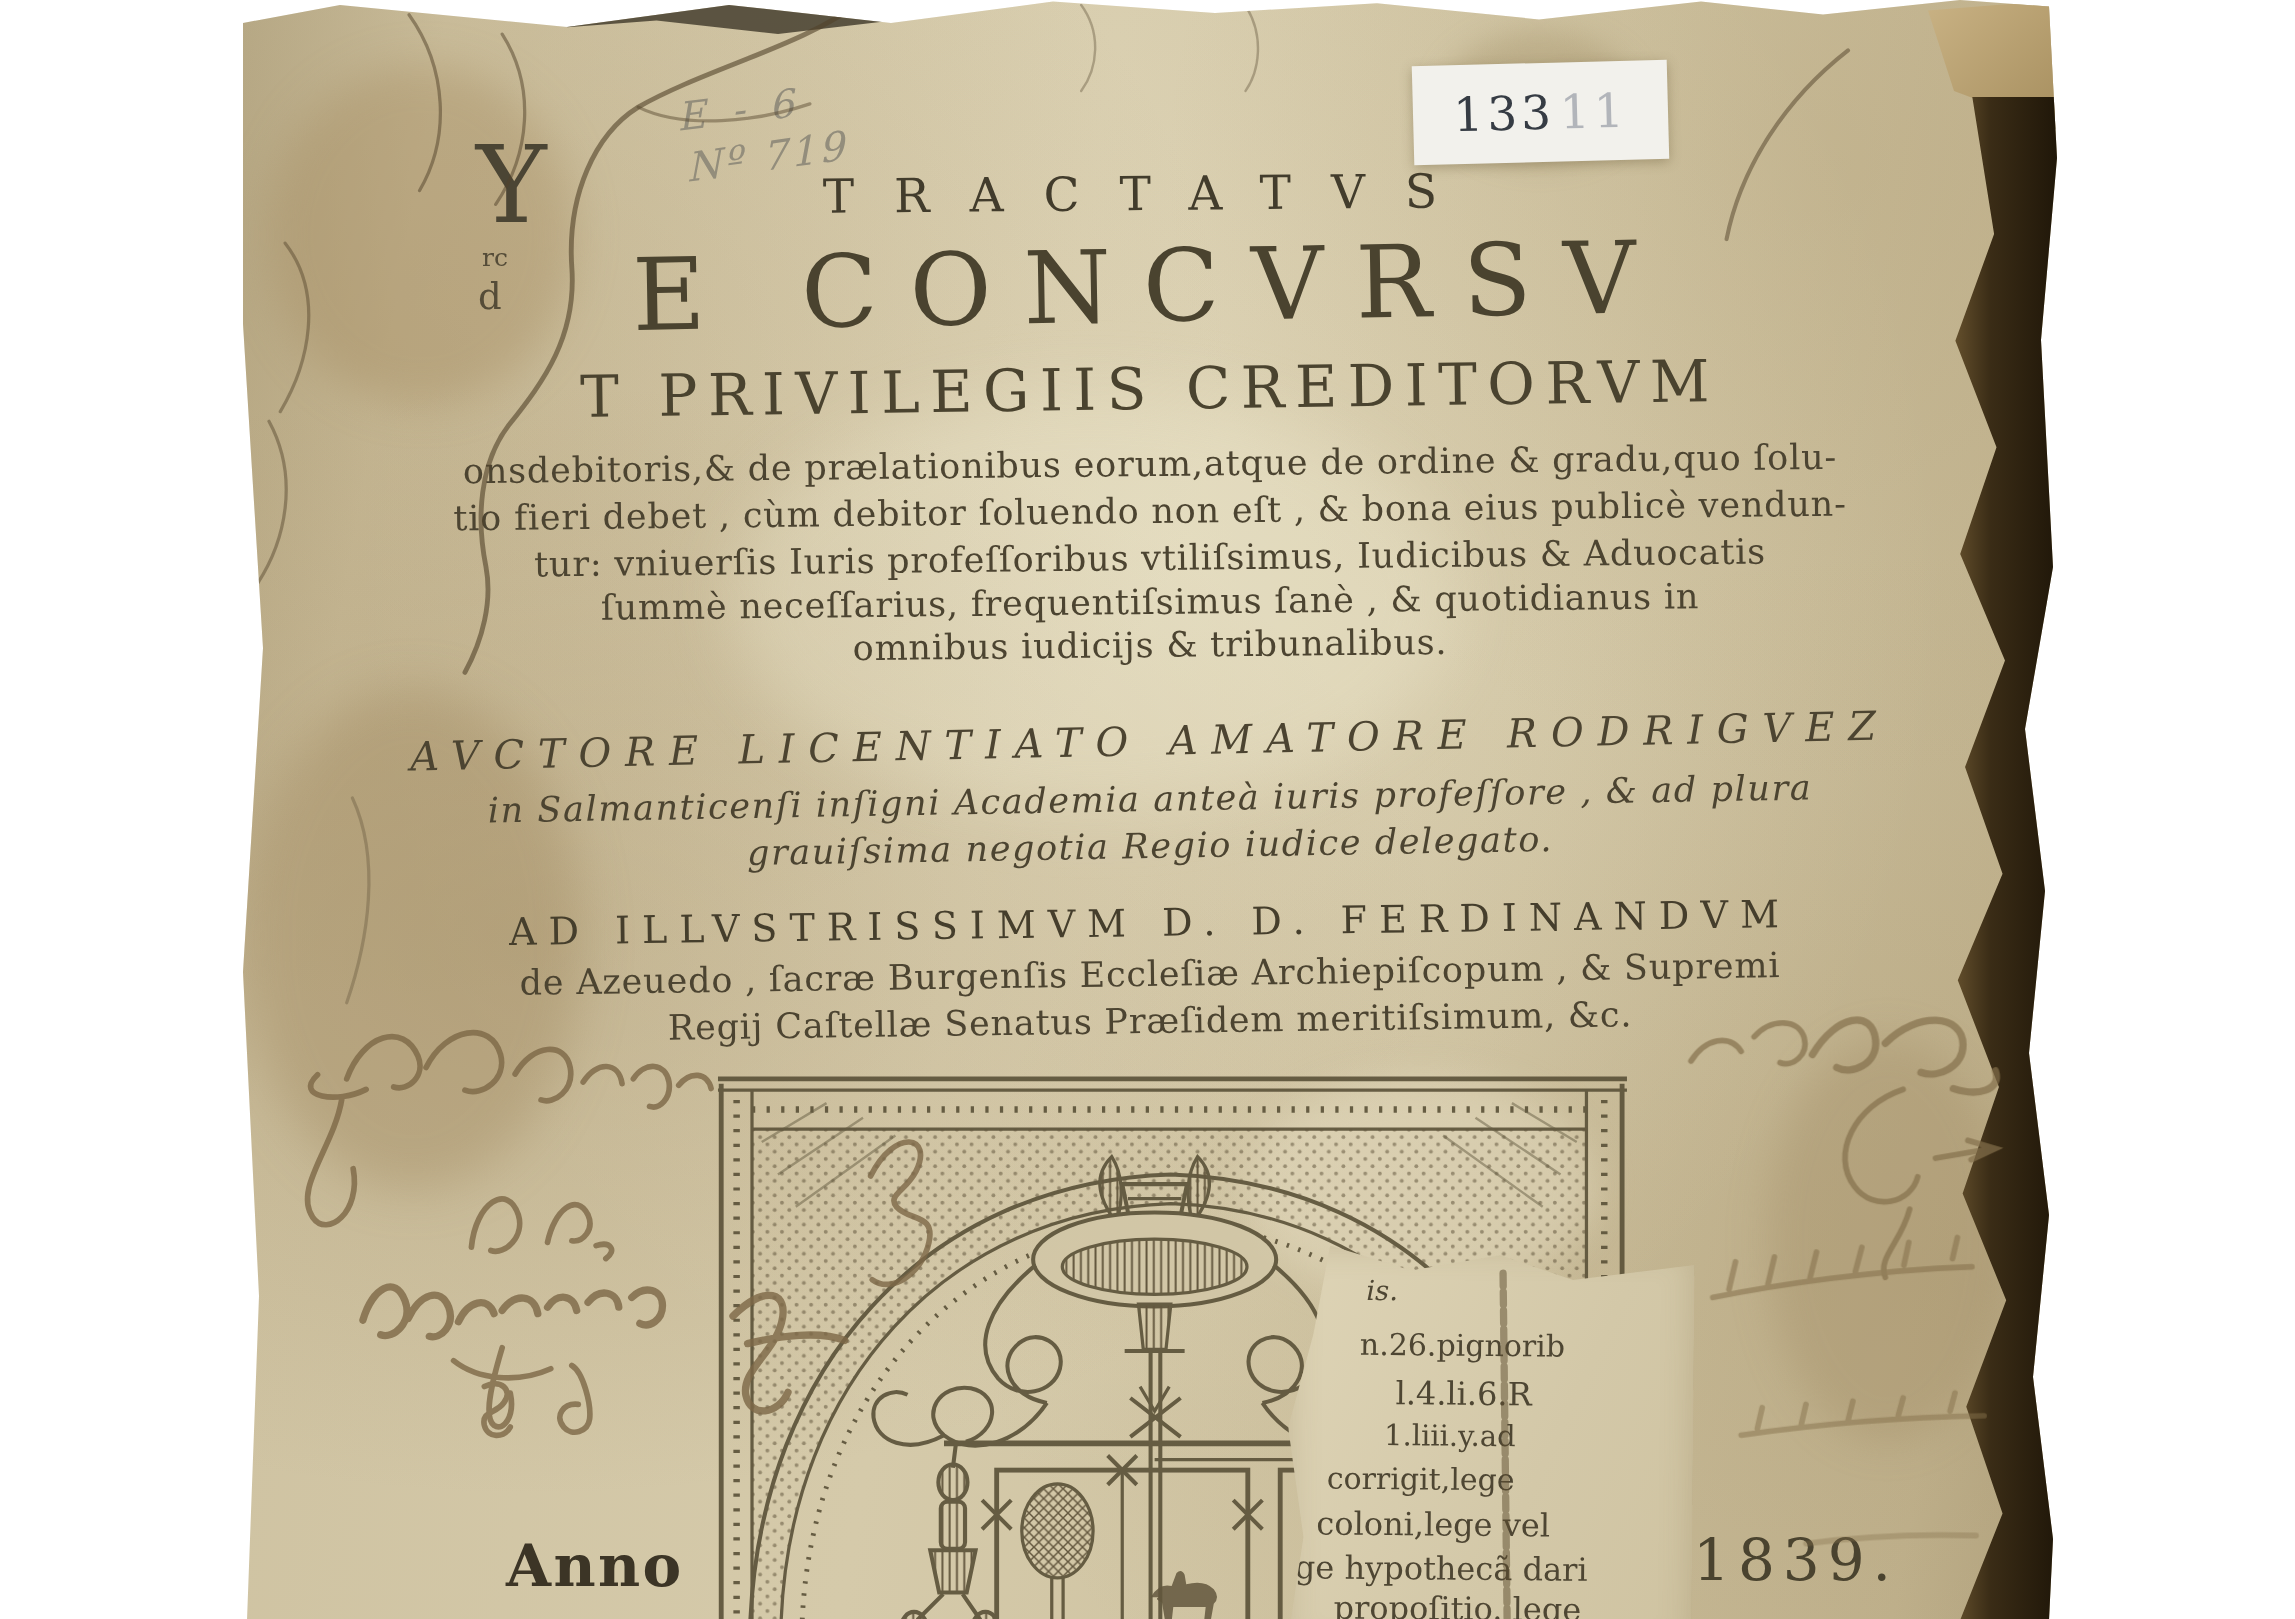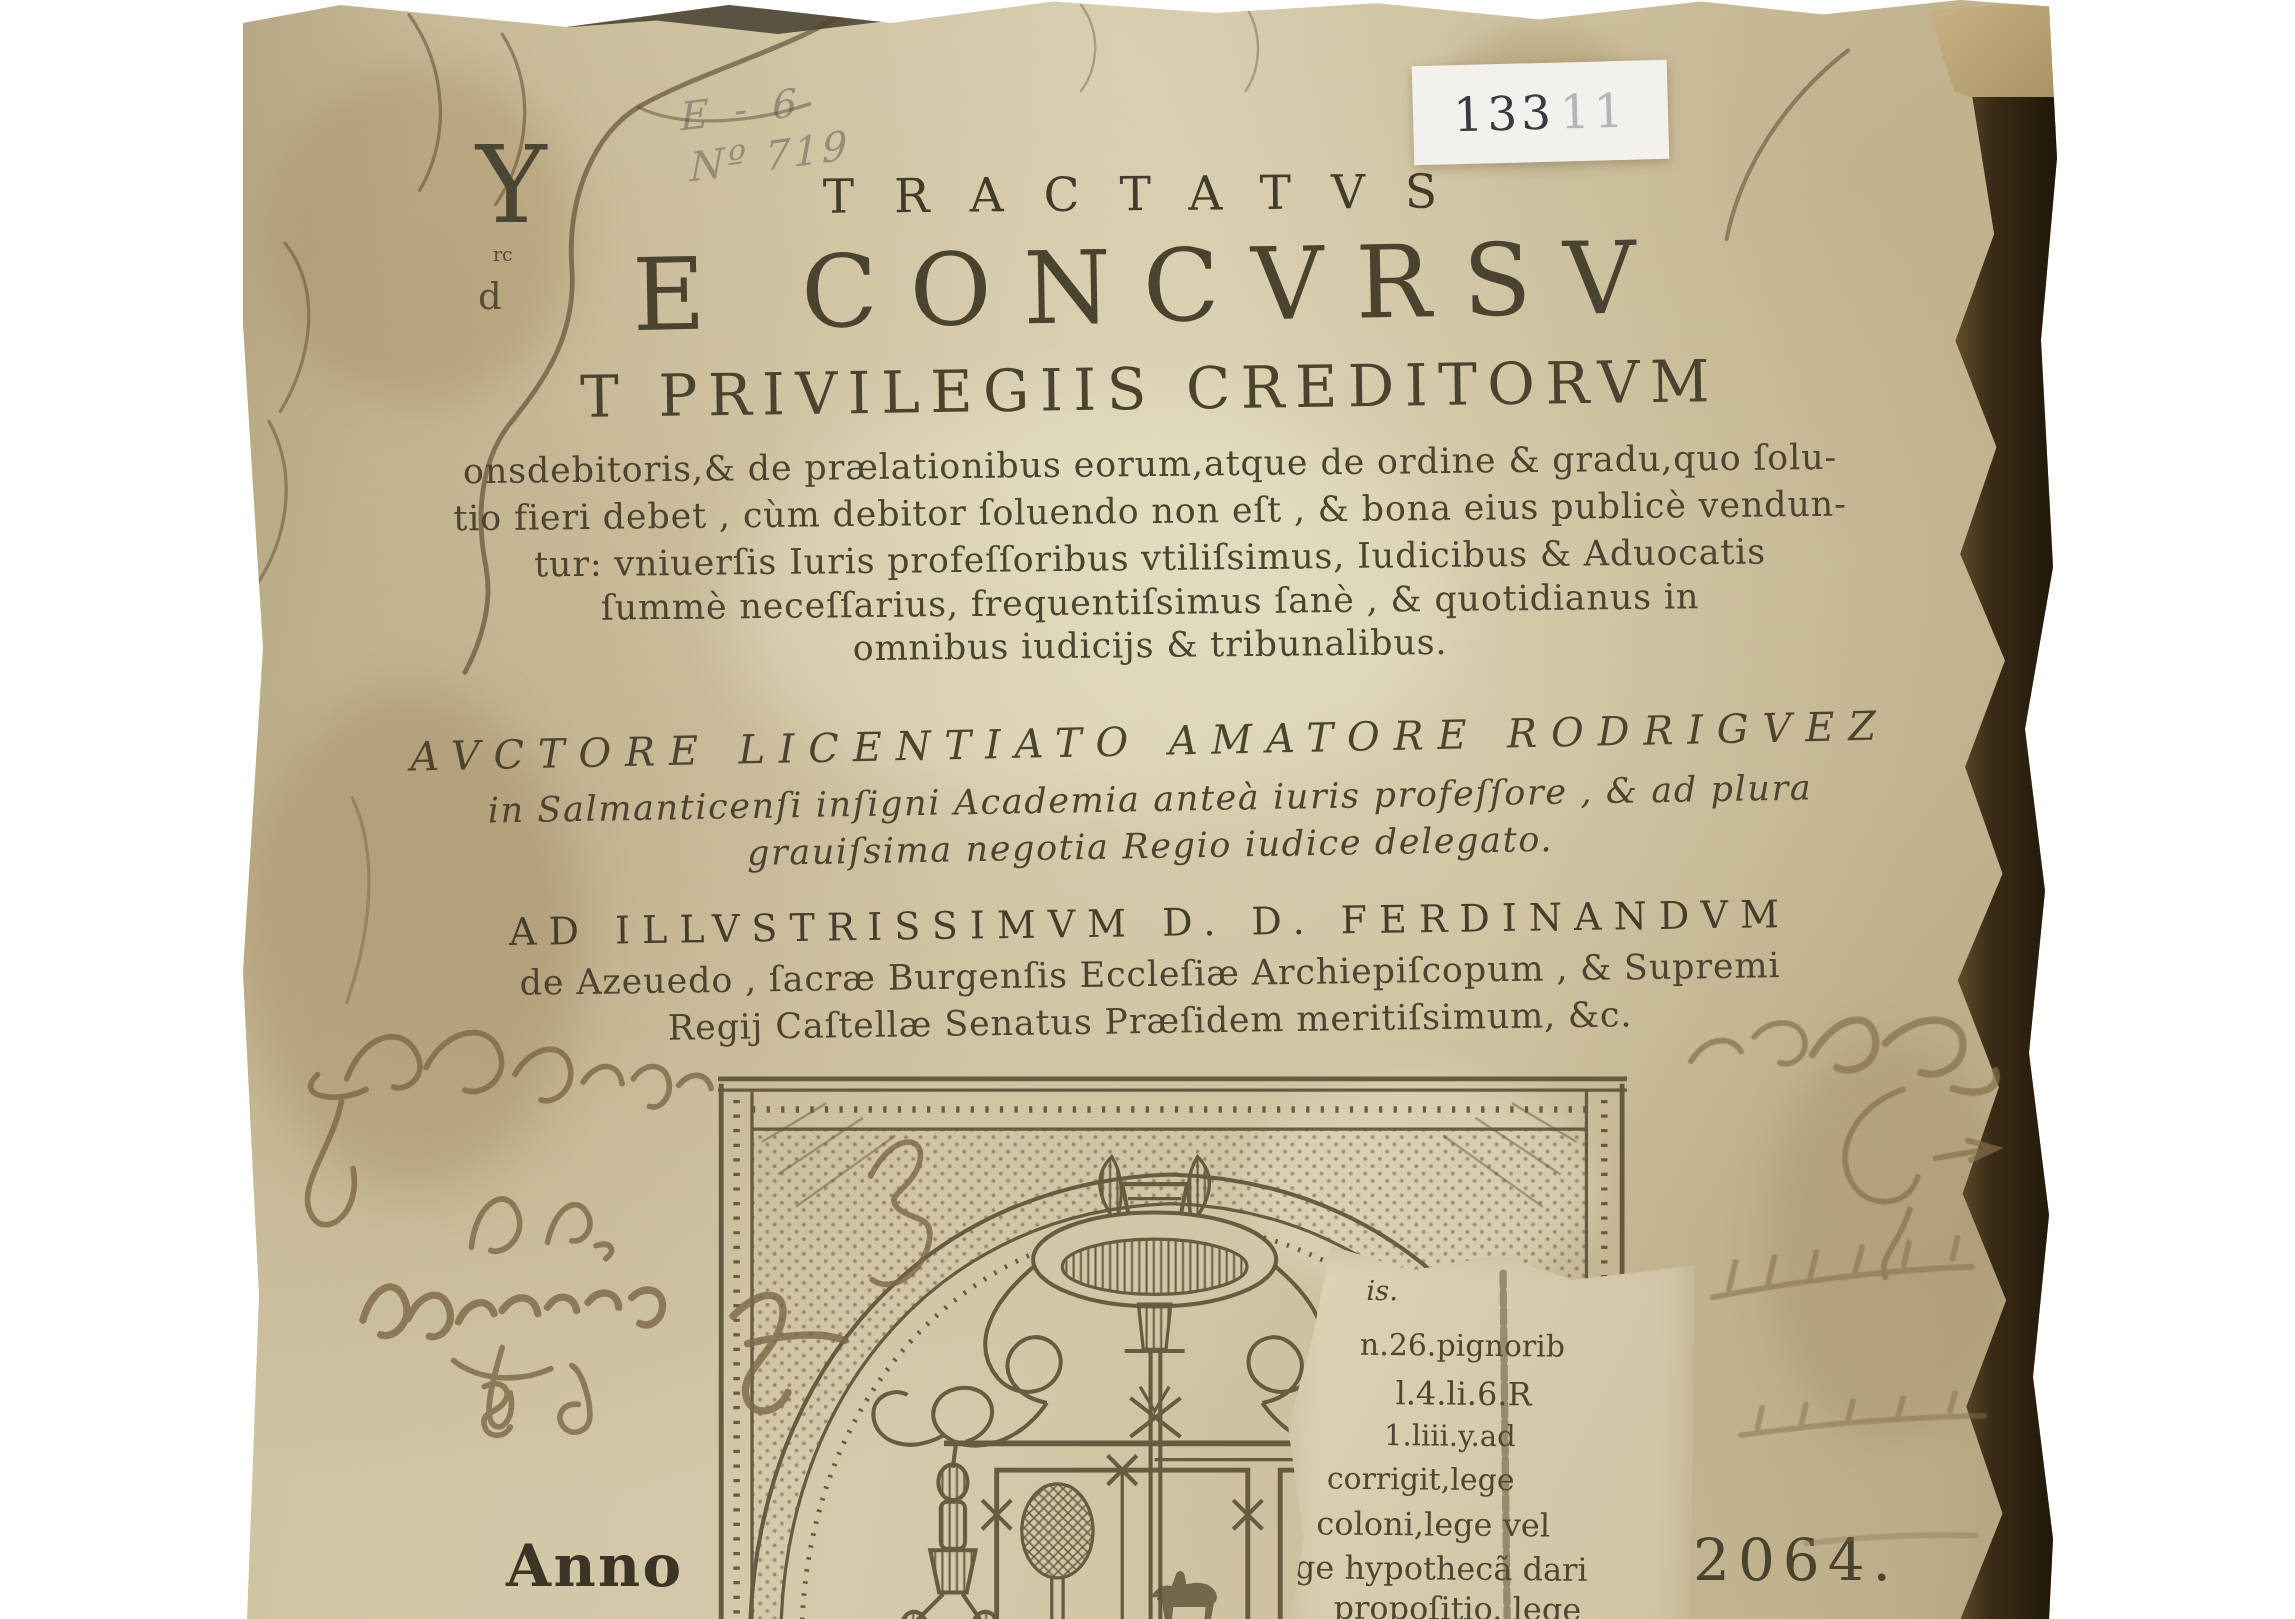--- a/index.html
+++ b/index.html
@@ -40,21 +40,21 @@
   .a0{top:718px;font-size:40px;letter-spacing:13.8px;transform:rotate(-1.2deg);color:#4c4431;}
   .a1{top:779px;font-size:35px;letter-spacing:1.6px;transform:rotate(-1deg);color:#4c4431;}
   .a2{top:826px;font-size:35px;letter-spacing:1.6px;transform:rotate(-1deg);color:#4c4431;}
   .d0{top:901px;font-size:38px;letter-spacing:12px;transform:rotate(-.8deg);color:#453e2c;}
   .d1{top:954px;font-size:35px;letter-spacing:0.8px;transform:rotate(-.8deg);color:#4c4431;}
   .d2{top:1001px;font-size:35px;letter-spacing:0.8px;transform:rotate(-.8deg);color:#4c4431;}
   .anno{position:absolute;left:267px;top:1532px;font-size:58px;font-weight:bold;color:#3c3526;letter-spacing:2.4px;}
   .year{position:absolute;left:1454px;top:1526px;font-size:58px;color:#4a432f;letter-spacing:8px;}
   
   .fragY {position:absolute;left:237px;top:123px;font-size:107px;color:#4b4534;}
-  .fragrc{position:absolute;left:254px;top:243px;font-size:19px;color:#55 4c38;color:#554c38;}
+  .fragrc{position:absolute;left:243px;top:243px;font-size:25px;color:#55 4c38;color:#554c38;}
   .fragd {position:absolute;left:239px;top:275px;font-size:37px;color:#554c38;}
   
   .label{position:absolute;left:1174px;top:63px;width:255px;height:99px;background:#f2f1ec;
     transform:rotate(-1.5deg);box-shadow:0 3.2px 11.3px rgba(90,75,40,.35);
     display:flex;align-items:center;justify-content:center;font-size:47px;color:#363c44;letter-spacing:4px;}
   .label .ghost{color:rgba(60,70,95,.35);margin-left:4.9px;}
   
   .pencil{position:absolute;color:#8d8878;font-style:italic;opacity:.9;}
   .p1{left:441px;top:87px;font-size:39px;transform:rotate(-7deg) skewX(-6deg);letter-spacing:6.5px;}
   .p2{left:450px;top:133px;font-size:40px;transform:rotate(-8deg) skewX(-8deg);letter-spacing:3.2px;}
@@ -199,21 +199,21 @@
     <div class="t sum s2">tur: vniuerſis Iuris profeſſoribus vtiliſsimus, Iudicibus &amp; Aduocatis</div>
     <div class="t sum s3">ſummè neceſſarius, frequentiſsimus ſanè , &amp; quotidianus in</div>
     <div class="t sum s4">omnibus iudicijs &amp; tribunalibus.</div>
     <div class="t ital a0">AVCTORE LICENTIATO AMATORE RODRIGVEZ</div>
     <div class="t ital a1">in Salmanticenſi inſigni Academia anteà iuris profeſſore , &amp; ad plura</div>
     <div class="t ital a2">grauiſsima negotia Regio iudice delegato.</div>
     <div class="t d0">AD ILLVSTRISSIMVM D. D. FERDINANDVM</div>
     <div class="t d1">de Azeuedo , ſacræ Burgenſis Eccleſiæ Archiepiſcopum , &amp; Supremi</div>
     <div class="t d2">Regij Caſtellæ Senatus Præſidem meritiſsimum, &amp;c.</div>
     <div class="anno">Anno</div>
-    <div class="year">2064.</div>
+    <div class="year">1839.</div>
 
     <div class="label">
       <span>133</span>
       <span class="ghost">11</span>
     </div>
 
     <div class="pencil p1">E - 6</div>
     <div class="pencil p2">Nº 719</div>
 
     <svg class="overlay" width="1822" height="1620" viewBox="295 0 2250 2000">

